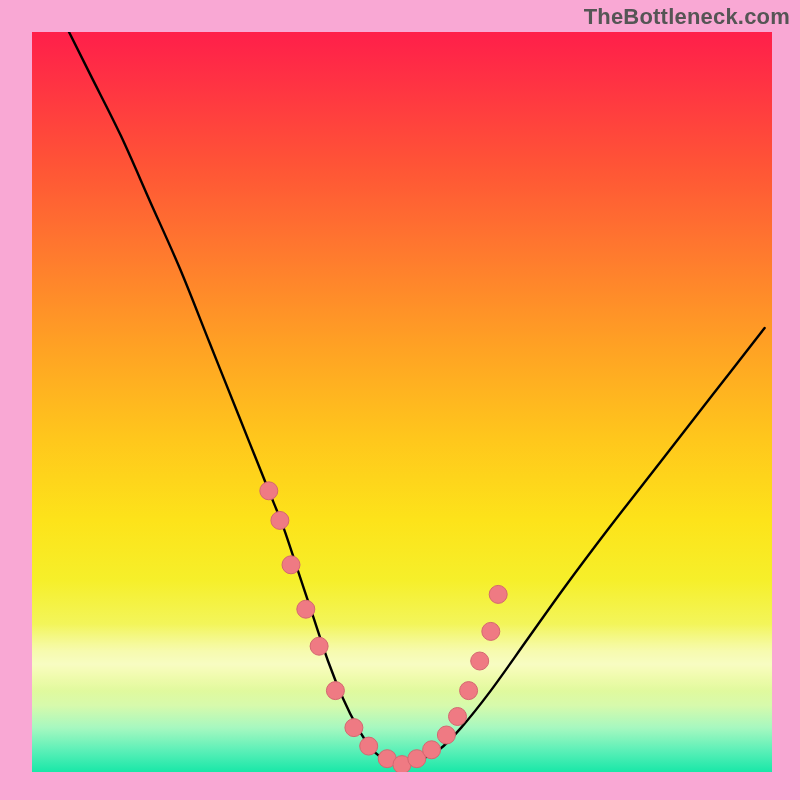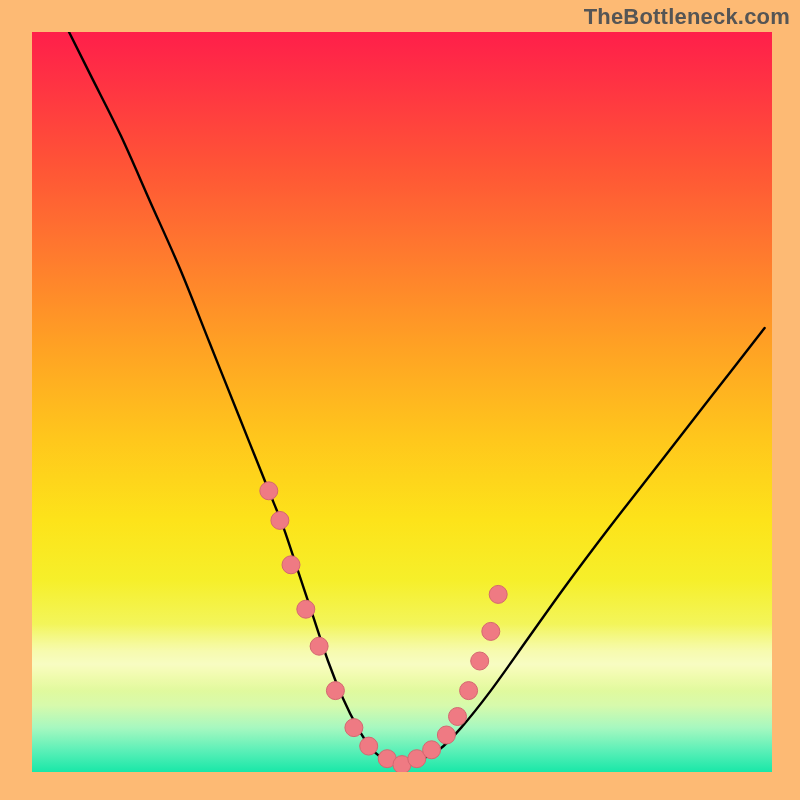--- a/index.html
+++ b/index.html
@@ -8,21 +8,21 @@
     width: 800px;
     height: 800px;
     overflow: hidden;
     background: #000;
     font-family: Arial, Helvetica, sans-serif;
   }
   .stage {
     position: relative;
     width: 800px;
     height: 800px;
-    background: #fdba74;
+    background: #f9a8d4;
   }
   .watermark {
     position: absolute;
     top: 4px;
     right: 10px;
     color: #555;
     font-size: 22px;
     font-weight: 600;
     z-index: 50;
     letter-spacing: 0.2px;

